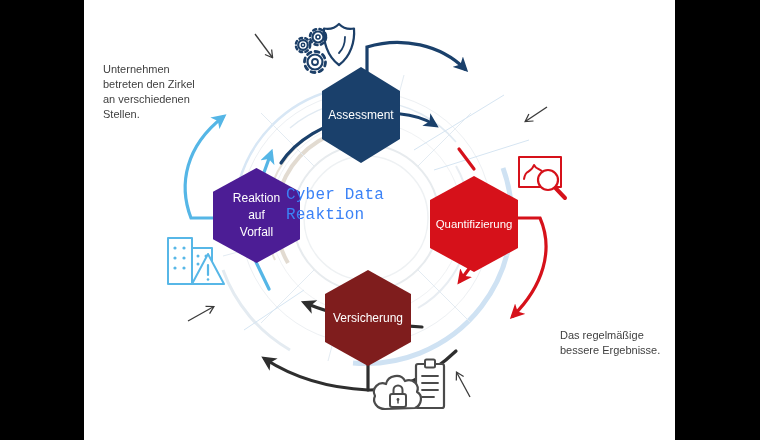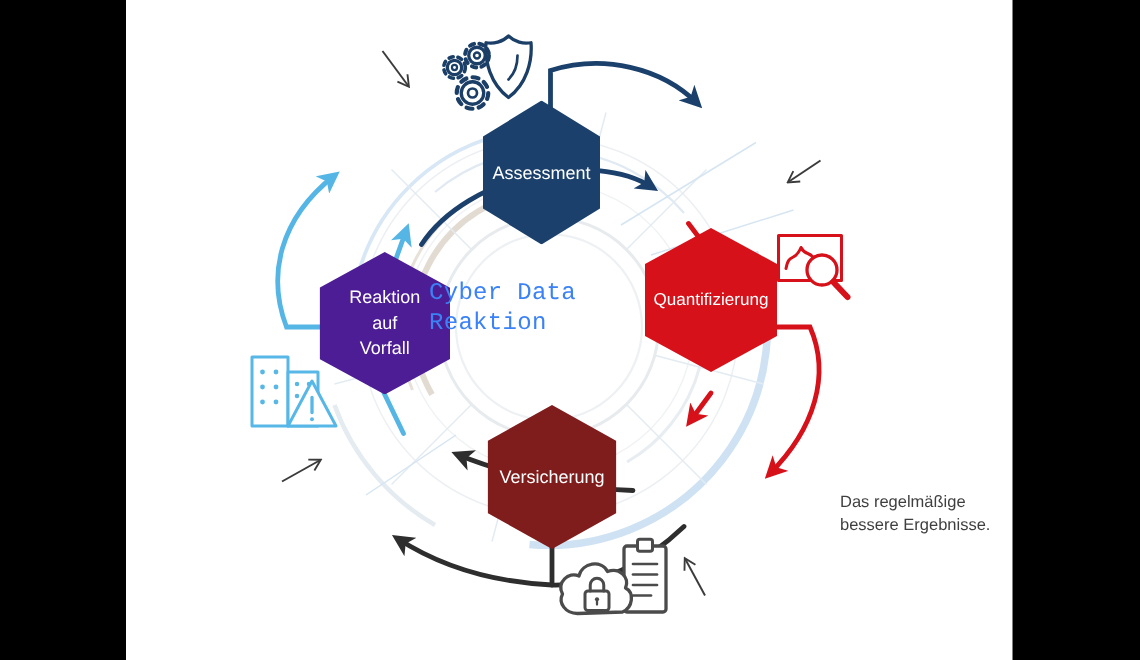--- a/index.html
+++ b/index.html
@@ -15,21 +15,21 @@
     background:#fff;overflow:hidden;
   }
   .stage svg{position:absolute;left:0;top:0;}
   .hex{
     position:absolute;
     clip-path:polygon(50% 0%,100% 25%,100% 75%,50% 100%,0% 75%,0% 25%);
     display:flex;align-items:center;justify-content:center;
     color:#fff;text-align:center;line-height:15px;
   }
   #hex-assessment{left:238px;top:67px;width:78px;height:96px;background:#1a406b;font-size:12px;}
-  #hex-quantifizierung{left:346px;top:152px;width:88px;height:96px;background:#d6111a;font-size:11.4px;text-align:center;}
+  #hex-quantifizierung{left:346px;top:176px;width:88px;height:96px;background:#d6111a;font-size:11.4px;text-align:center;}
   #hex-versicherung{left:241px;top:270px;width:86px;height:96px;background:#7f1d1d;font-size:12px;}
   #hex-reaktion{left:129px;top:168px;width:87px;height:95px;background:#4c1d95;font-size:12px;}
   .hex .lbl span{display:block;line-height:17px;}
   .center-title{
     position:absolute;left:202px;top:185px;width:160px;text-align:left;
     color:#3b82f6;font-size:16px;line-height:20px;letter-spacing:.2px;font-family:Liberation Mono, monospace;
   }
   .center-title div{display:block;}
   .note{
     position:absolute;color:#3f3f3f;font-size:11px;line-height:15px;
@@ -202,18 +202,24 @@
           <path d="M52,43 H64"></path>
       </g>
       <path d="M15,55 C7,55 2,48 5,42 C1,34 9,27 16,30 C18,21 31,19 35,27 C43,24 50,31 47,38 C53,41 52,51 45,54 Z" fill="#fff"></path>
       <rect x="20" y="40" width="16" height="13" rx="2" fill="#fff" stroke-width="2"></rect>
       <path d="M23.5,40 V36 a4.5,4.5 0 0 1 9,0 V40" stroke-width="2"></path>
       <circle cx="28" cy="45.5" r="1.4" fill="#4b4b4b" stroke="none"></circle>
       <path d="M28,46.5 V49" stroke-width="1.5"></path>
     </g>
   </svg>
 
+  <div class="note" id="note-entry">
+    <span>Unternehmen</span>
+    <span>betreten den Zirkel</span>
+    <span>an verschiedenen</span>
+    <span>Stellen.</span>
+  </div>
   <div class="note" id="note-loop">
     <span>Das regelmäßige</span>
     <span>bessere Ergebnisse.</span>
   </div>
 
 </div>
 
 </body></html>

